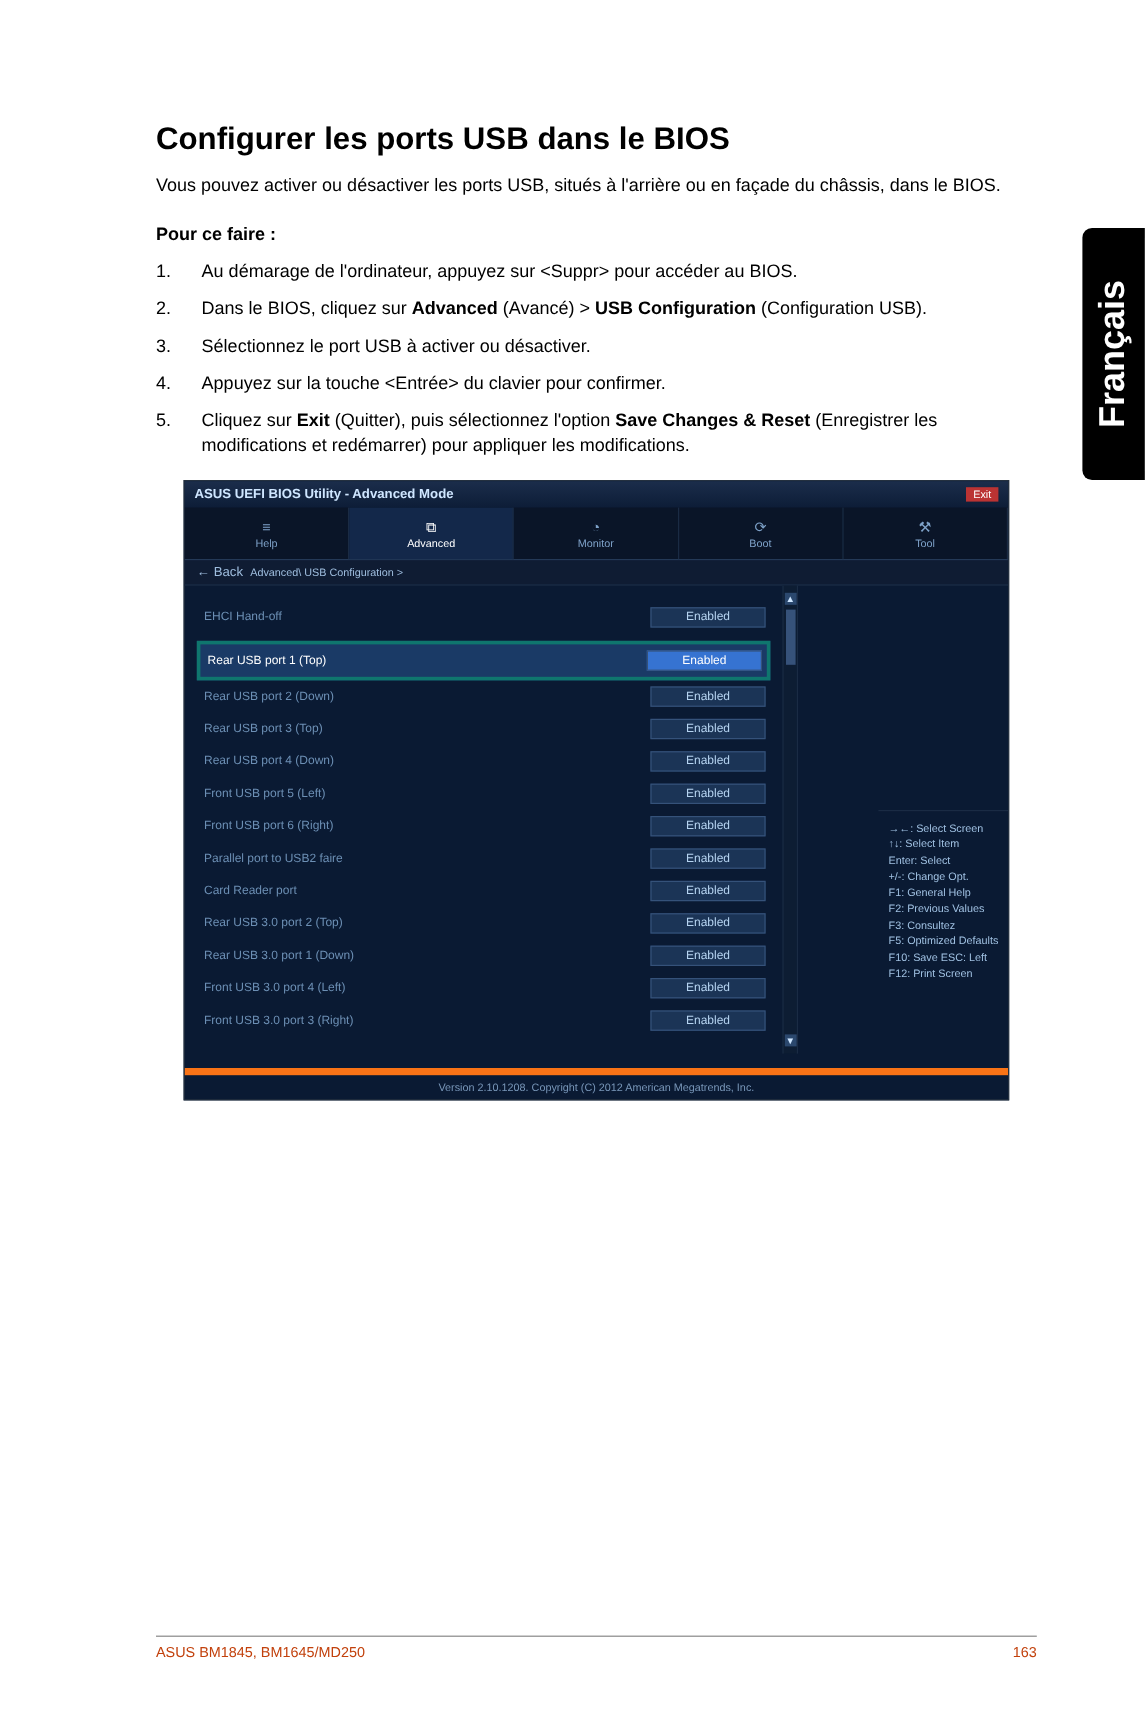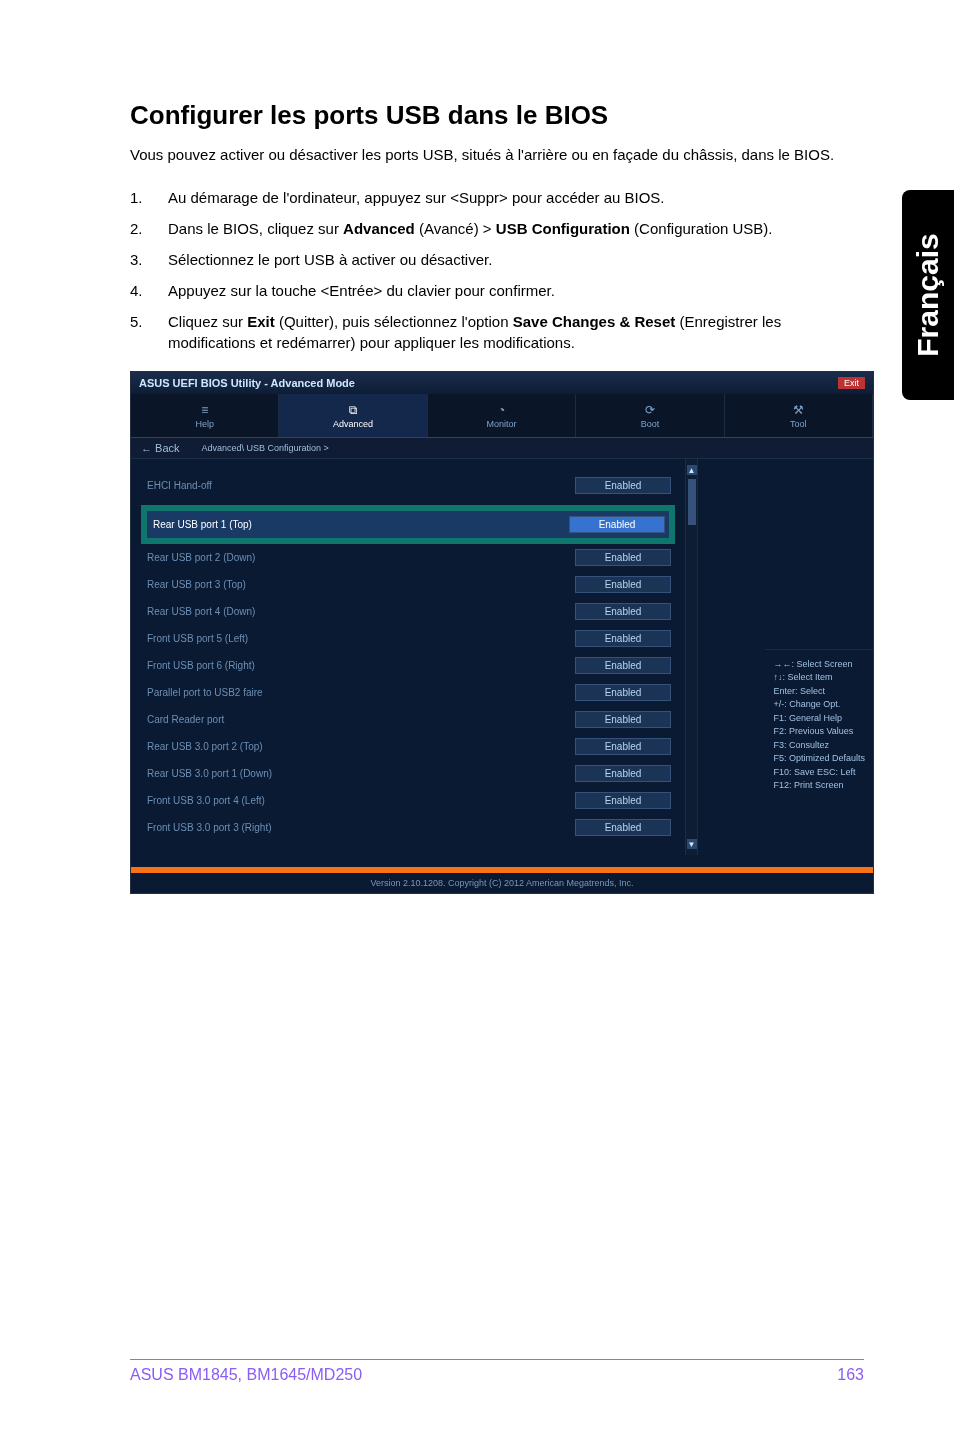--- a/index.html
+++ b/index.html
@@ -50,21 +50,21 @@
       margin-bottom: 10px;
       position: relative;
     }
     ol.steps li::before {
       content: counter(step) ".";
       position: absolute;
       left: 0;
     }
     .bios-shot {
       margin: 18px auto 34px;
-      width: 744px;
+      width: 688px;
       background: #0a1a33;
       border: 1px solid #24303f;
       font-family: Arial, sans-serif;
       font-size: 10px;
       color: #c5d6e6;
     }
     .bios-titlebar {
       background: linear-gradient(#1b2d4b,#0d1d37);
       height: 22px;
       display: flex;
@@ -95,39 +95,39 @@
     .bios-tab.active { color: #fff; background: #13284a; }
     .bios-tab .tab-icon { width: 16px; height: 14px; display: flex; align-items: center; justify-content: center; font-size: 12px; }
     .bios-breadcrumb {
       background: #0f1c33;
       color: #9fbedf;
       font-size: 9px;
       padding: 4px 10px;
       border-bottom: 1px solid #1c2e48;
       display: flex;
       align-items: center;
-      gap: 22px;
+      gap: 6px;
     }
     .bios-breadcrumb .back-arrow { font-size: 11px; }
     .bios-body { display: flex; }
     .bios-list {
       flex: 1;
       padding: 8px 10px 14px;
     }
     .bios-row {
       display: flex;
       justify-content: space-between;
       align-items: center;
       padding: 5px 4px;
       color: #6c8fb4;
       font-size: 10px;
     }
     .bios-row.selected {
       background: #1a3a66;
-      border: 6px solid #0f766e;
+      border: 3px solid #0f766e;
       color: #fff;
     }
     .bios-row.selected .bios-value {
       background: #3673d1;
       color: #fff;
     }
     .bios-row .bios-label { flex: 1; padding-left: 2px; }
     .bios-value {
       min-width: 96px;
       text-align: center;
@@ -195,36 +195,37 @@
       font-size: 14px;
       line-height: 1.35;
     }
     .page-footer {
       position: absolute;
       bottom: 54px;
       left: 130px;
       right: 90px;
       display: flex;
       justify-content: space-between;
-      font-size: 16px;
+      font-size: 12px;
       border-top: 1px solid #888;
       padding-top: 6px;
-      color: #8b5cf6;
+      color: #c2410c;
     }
   </style>
 </head>
 <body>
 
 <div class="side-tab">
   <span>Français</span>
 </div>
 
 <div class="page-content">
   <h1>Configurer les ports USB dans le BIOS</h1>
   <p class="intro">Vous pouvez activer ou désactiver les ports USB, situés à l'arrière ou en façade du châssis, dans le BIOS.</p>
+  <p class="subhead">Pour ce faire :</p>
   <ol class="steps" id="steps-list">
       <li>Au démarage de l'ordinateur, appuyez sur &lt;Suppr&gt; pour accéder au BIOS.</li>
       <li>Dans le BIOS, cliquez sur <b>Advanced</b> (Avancé) &gt; <b>USB Configuration</b> (Configuration USB).</li>
       <li>Sélectionnez le port USB à activer ou désactiver.</li>
       <li>Appuyez sur la touche &lt;Entrée&gt; du clavier pour confirmer.</li>
       <li>Cliquez sur <b>Exit</b> (Quitter), puis sélectionnez l'option <b>Save Changes &amp; Reset</b> (Enregistrer les modifications et redémarrer) pour appliquer les modifications.</li>
     </ol>
 
   <div class="bios-shot">
     <div class="bios-titlebar">

